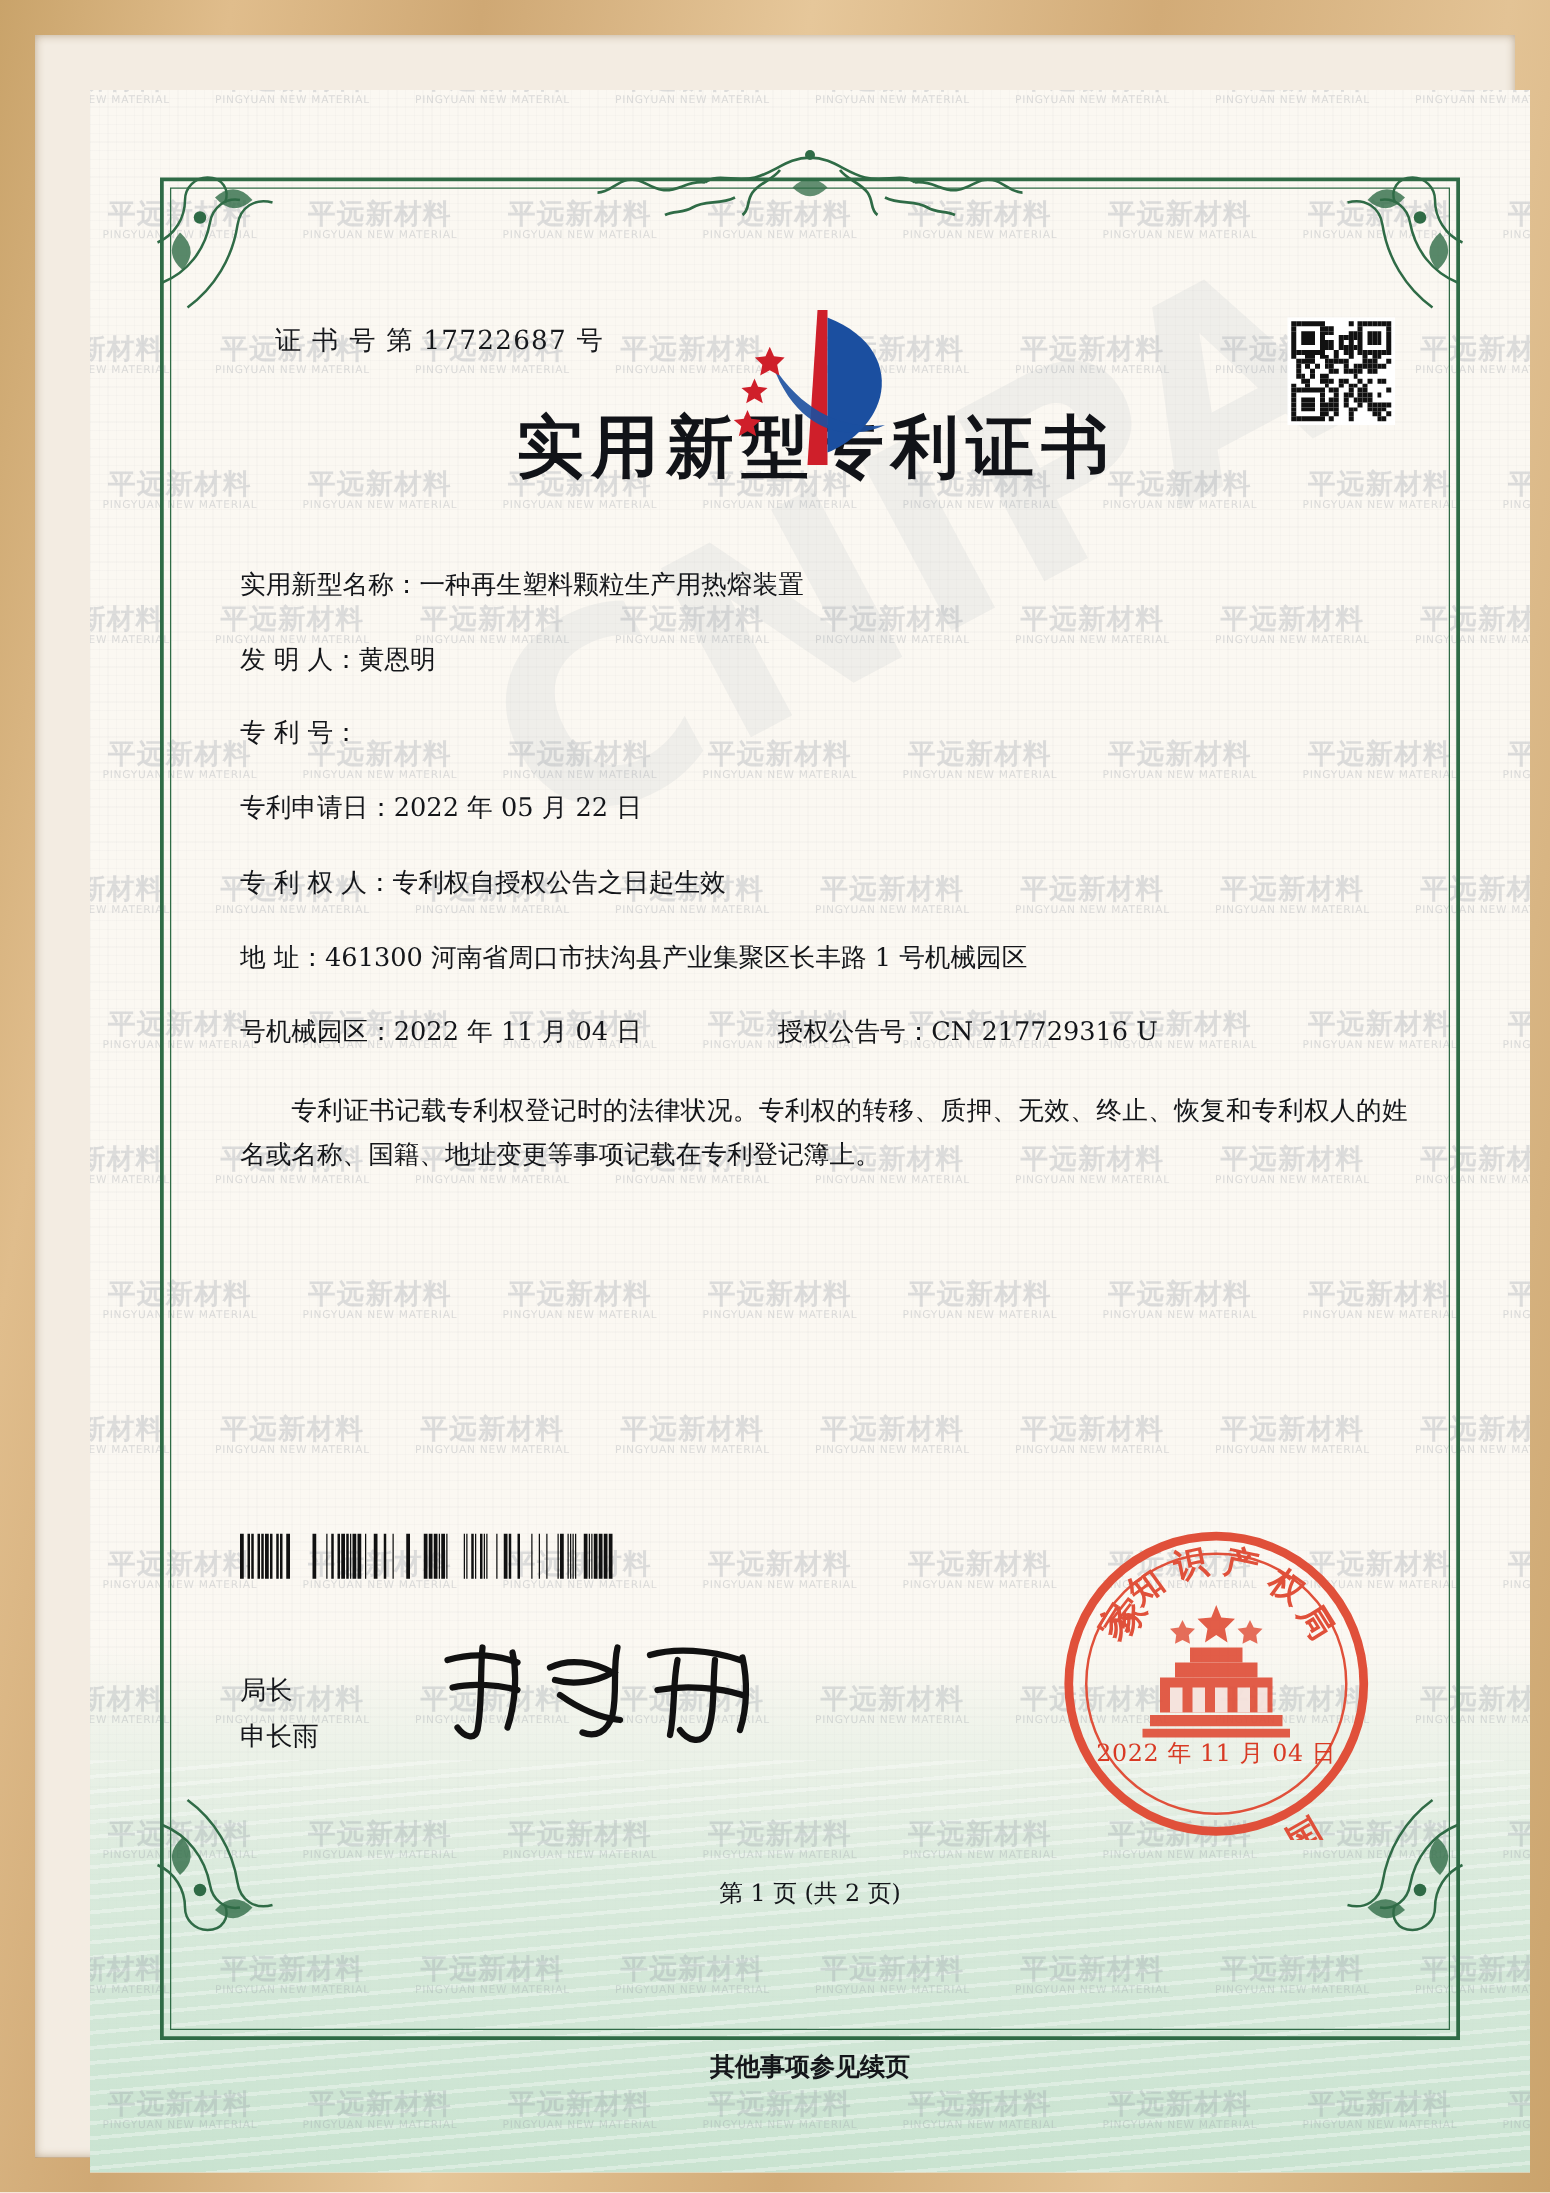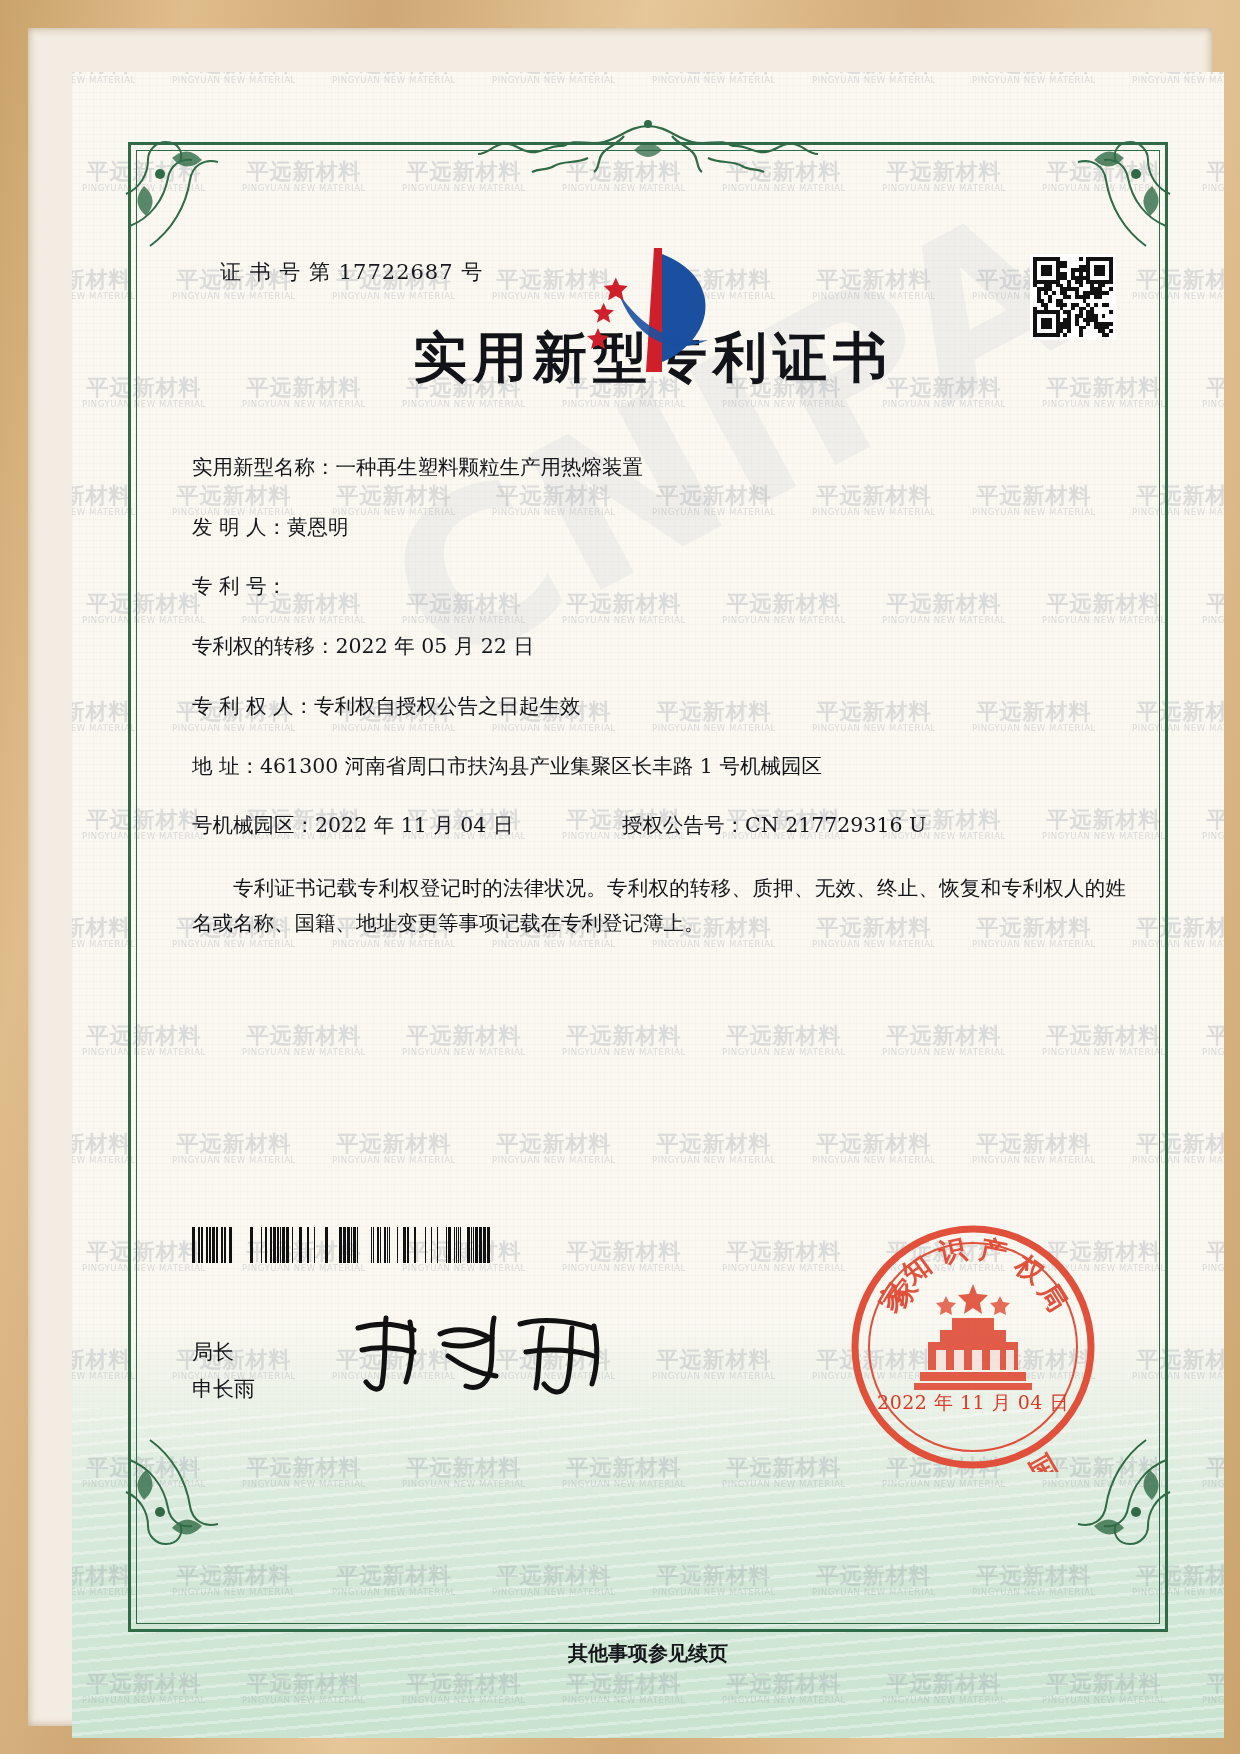--- a/index.html
+++ b/index.html
@@ -1341,21 +1341,21 @@
             <span class="field-value">一种再生塑料颗粒生产用热熔装置</span>
           </div>
           <div class="field-row">
             <span class="field-label">发 明 人：</span>
             <span class="field-value">黄恩明</span>
           </div>
           <div class="field-row">
             <span class="field-label">专 利 号：</span>
           </div>
           <div class="field-row">
-            <span class="field-label">专利权的转移：</span>
+            <span class="field-label">专利申请日：</span>
             <span class="field-value">2022 年 05 月 22 日</span>
           </div>
           <div class="field-row">
             <span class="field-label">专 利 权 人：</span>
             <span class="field-value">专利权自授权公告之日起生效</span>
           </div>
           <div class="field-row">
             <span class="field-label">地 址：</span>
             <span class="field-value">461300 河南省周口市扶沟县产业集聚区长丰路 1 号机械园区</span>
           </div>
@@ -1531,17 +1531,18 @@
             <text transform="rotate(-12 125 125)" x="125" y="36">识</text>
             <text transform="rotate(12 125 125)" x="125" y="36">产</text>
             <text transform="rotate(36 125 125)" x="125" y="38">权</text>
             <text transform="rotate(58 125 125)" x="125" y="40">局</text>
             <text transform="rotate(150 125 125)" x="125" y="-6">国</text>
           </g>
         </svg>
       </div>
       <div class="seal-date">2022 年 11 月 04 日</div>
 
+      <div class="page-no">第 1 页 (共 2 页)</div>
       <div class="footer-note">其他事项参见续页</div>
 
     </div>
   </div>
 </div>
 
 </body></html>

